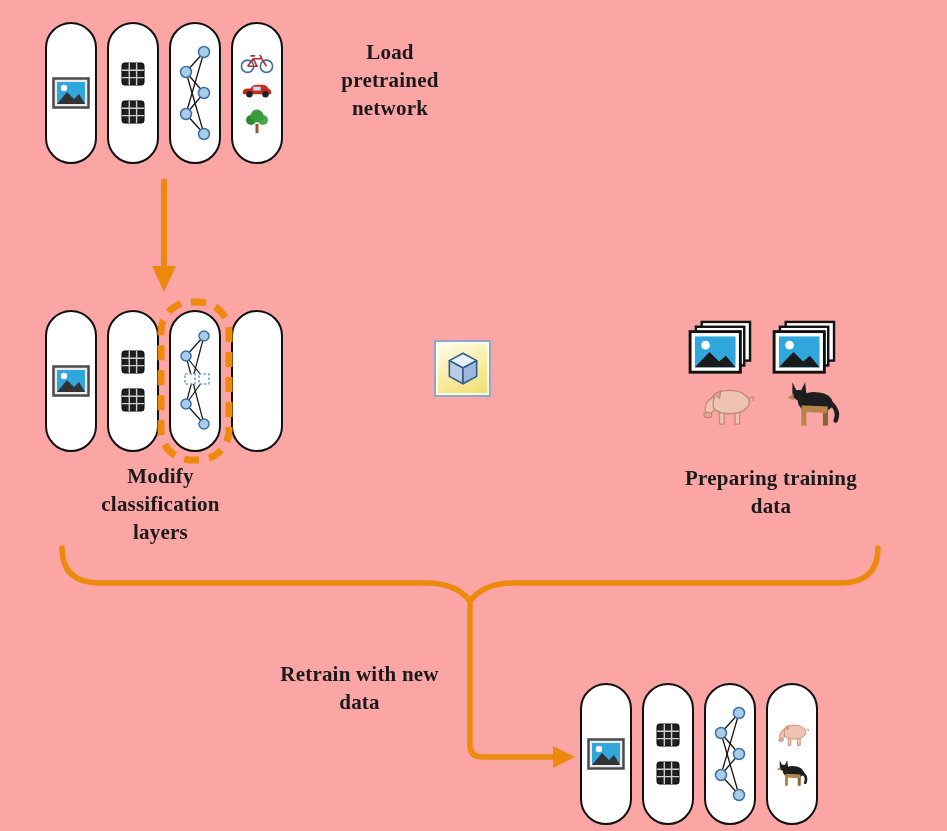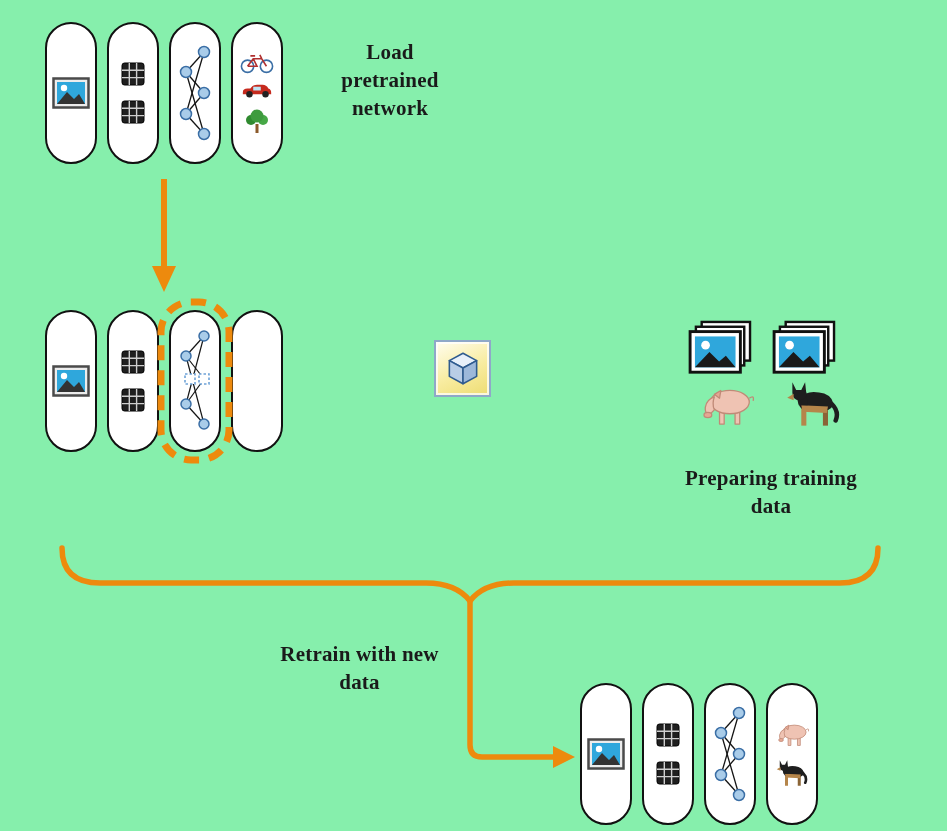--- a/index.html
+++ b/index.html
@@ -1,18 +1,18 @@
 <!DOCTYPE html>
 <html><head>
 <meta charset="utf-8">
 <style>
   * { margin:0; padding:0; box-sizing:border-box; }
   html,body { background:#ffffff; }
   body { font-family:"Liberation Serif", serif; }
-  .canvas { position:relative; width:947px; height:831px; background:#86efac; overflow:hidden;padding-left:25px; }
+  .canvas { position:relative; width:947px; height:831px; background:#fca5a5; overflow:hidden;padding-left:25px; }
   .abs { position:absolute; }
   .network { position:absolute; display:flex; gap:10px; }
   .pill {
     width:52px; height:142px; background:#ffffff;
     border:2.5px solid #111111; border-radius:28px;
     display:flex; flex-direction:column; align-items:center; justify-content:center;
   }
   .pill.conv { gap:14px; }
   .pill.classes { gap:7px; }
   .pill.animals { gap:10px; }
@@ -154,20 +154,23 @@
         </g>
       </svg>
     </div>
     <div class="pill"></div>
   </div>
 
   <svg class="abs" style="left:153px; top:294px;" width="84" height="174">
     <rect x="8" y="8" width="68" height="158" rx="30" fill="none" stroke="#ED8A0D" stroke-width="7" stroke-dasharray="15 10"></rect>
   </svg>
 
+  <div class="label" style="left:58px; top:462px; width:205px;">Modify
+classification
+layers</div>
 
   <div class="cube-box" style="left:434px; top:340px;">
     <svg width="42" height="42" viewBox="0 0 40 40">
       <polygon points="20,5 33,12 20,19 7,12" fill="#E8F0FA" stroke="#2F5B8F" stroke-width="1.5" stroke-linejoin="round"></polygon>
       <polygon points="7,12 20,19 20,34 7,27" fill="#B9CDE6" stroke="#2F5B8F" stroke-width="1.5" stroke-linejoin="round"></polygon>
       <polygon points="33,12 20,19 20,34 33,27" fill="#9DB8DA" stroke="#2F5B8F" stroke-width="1.5" stroke-linejoin="round"></polygon>
     </svg>
   </div>
 
 
@@ -207,21 +210,21 @@
     <path d="M10 16 Q16 9 26 11 Q35 12 37 19 Q37 25 30 25 L14 25 Q9 22 10 16 Z" fill="#1e1e1e"></path>
     <path d="M12 21 L33 22 L32 27 L13 26 Z" fill="#B5854A"></path>
     <path d="M8 13 L16 11 L17 21 L10 21 Z" fill="#1e1e1e"></path>
     <path d="M5 3 L8 9 L12 9 L15 3 L16 12 Q16 17 10.5 17 Q5 17 5 11 Z" fill="#1e1e1e"></path>
     <path d="M6 12 L1 15 L6 17 Z" fill="#B5854A"></path>
   </svg>
 
   <div class="label" style="left:646px; top:464px; width:250px;">Preparing training
 data</div>
 
-  <div class="label" style="left:252px; top:640px; width:215px;">Retrain with new
+  <div class="label" style="left:252px; top:660px; width:215px;">Retrain with new
 data</div>
 
   <div class="network" style="left:580px; top:683px;">
     <div class="pill">
       <svg width="38" height="32" viewBox="0 0 38 32">
         <rect x="1.5" y="1.5" width="35" height="29" fill="#ececec" stroke="#4a4a4a" stroke-width="2.5"></rect>
         <rect x="5" y="5" width="28" height="22" fill="#2FA7DC"></rect>
         <circle cx="12" cy="11" r="3.2" fill="#ffffff"></circle>
         <path d="M5 27 L15 15 L22 22 L27 17 L33 27 Z" fill="#333333"></path>
       </svg>

